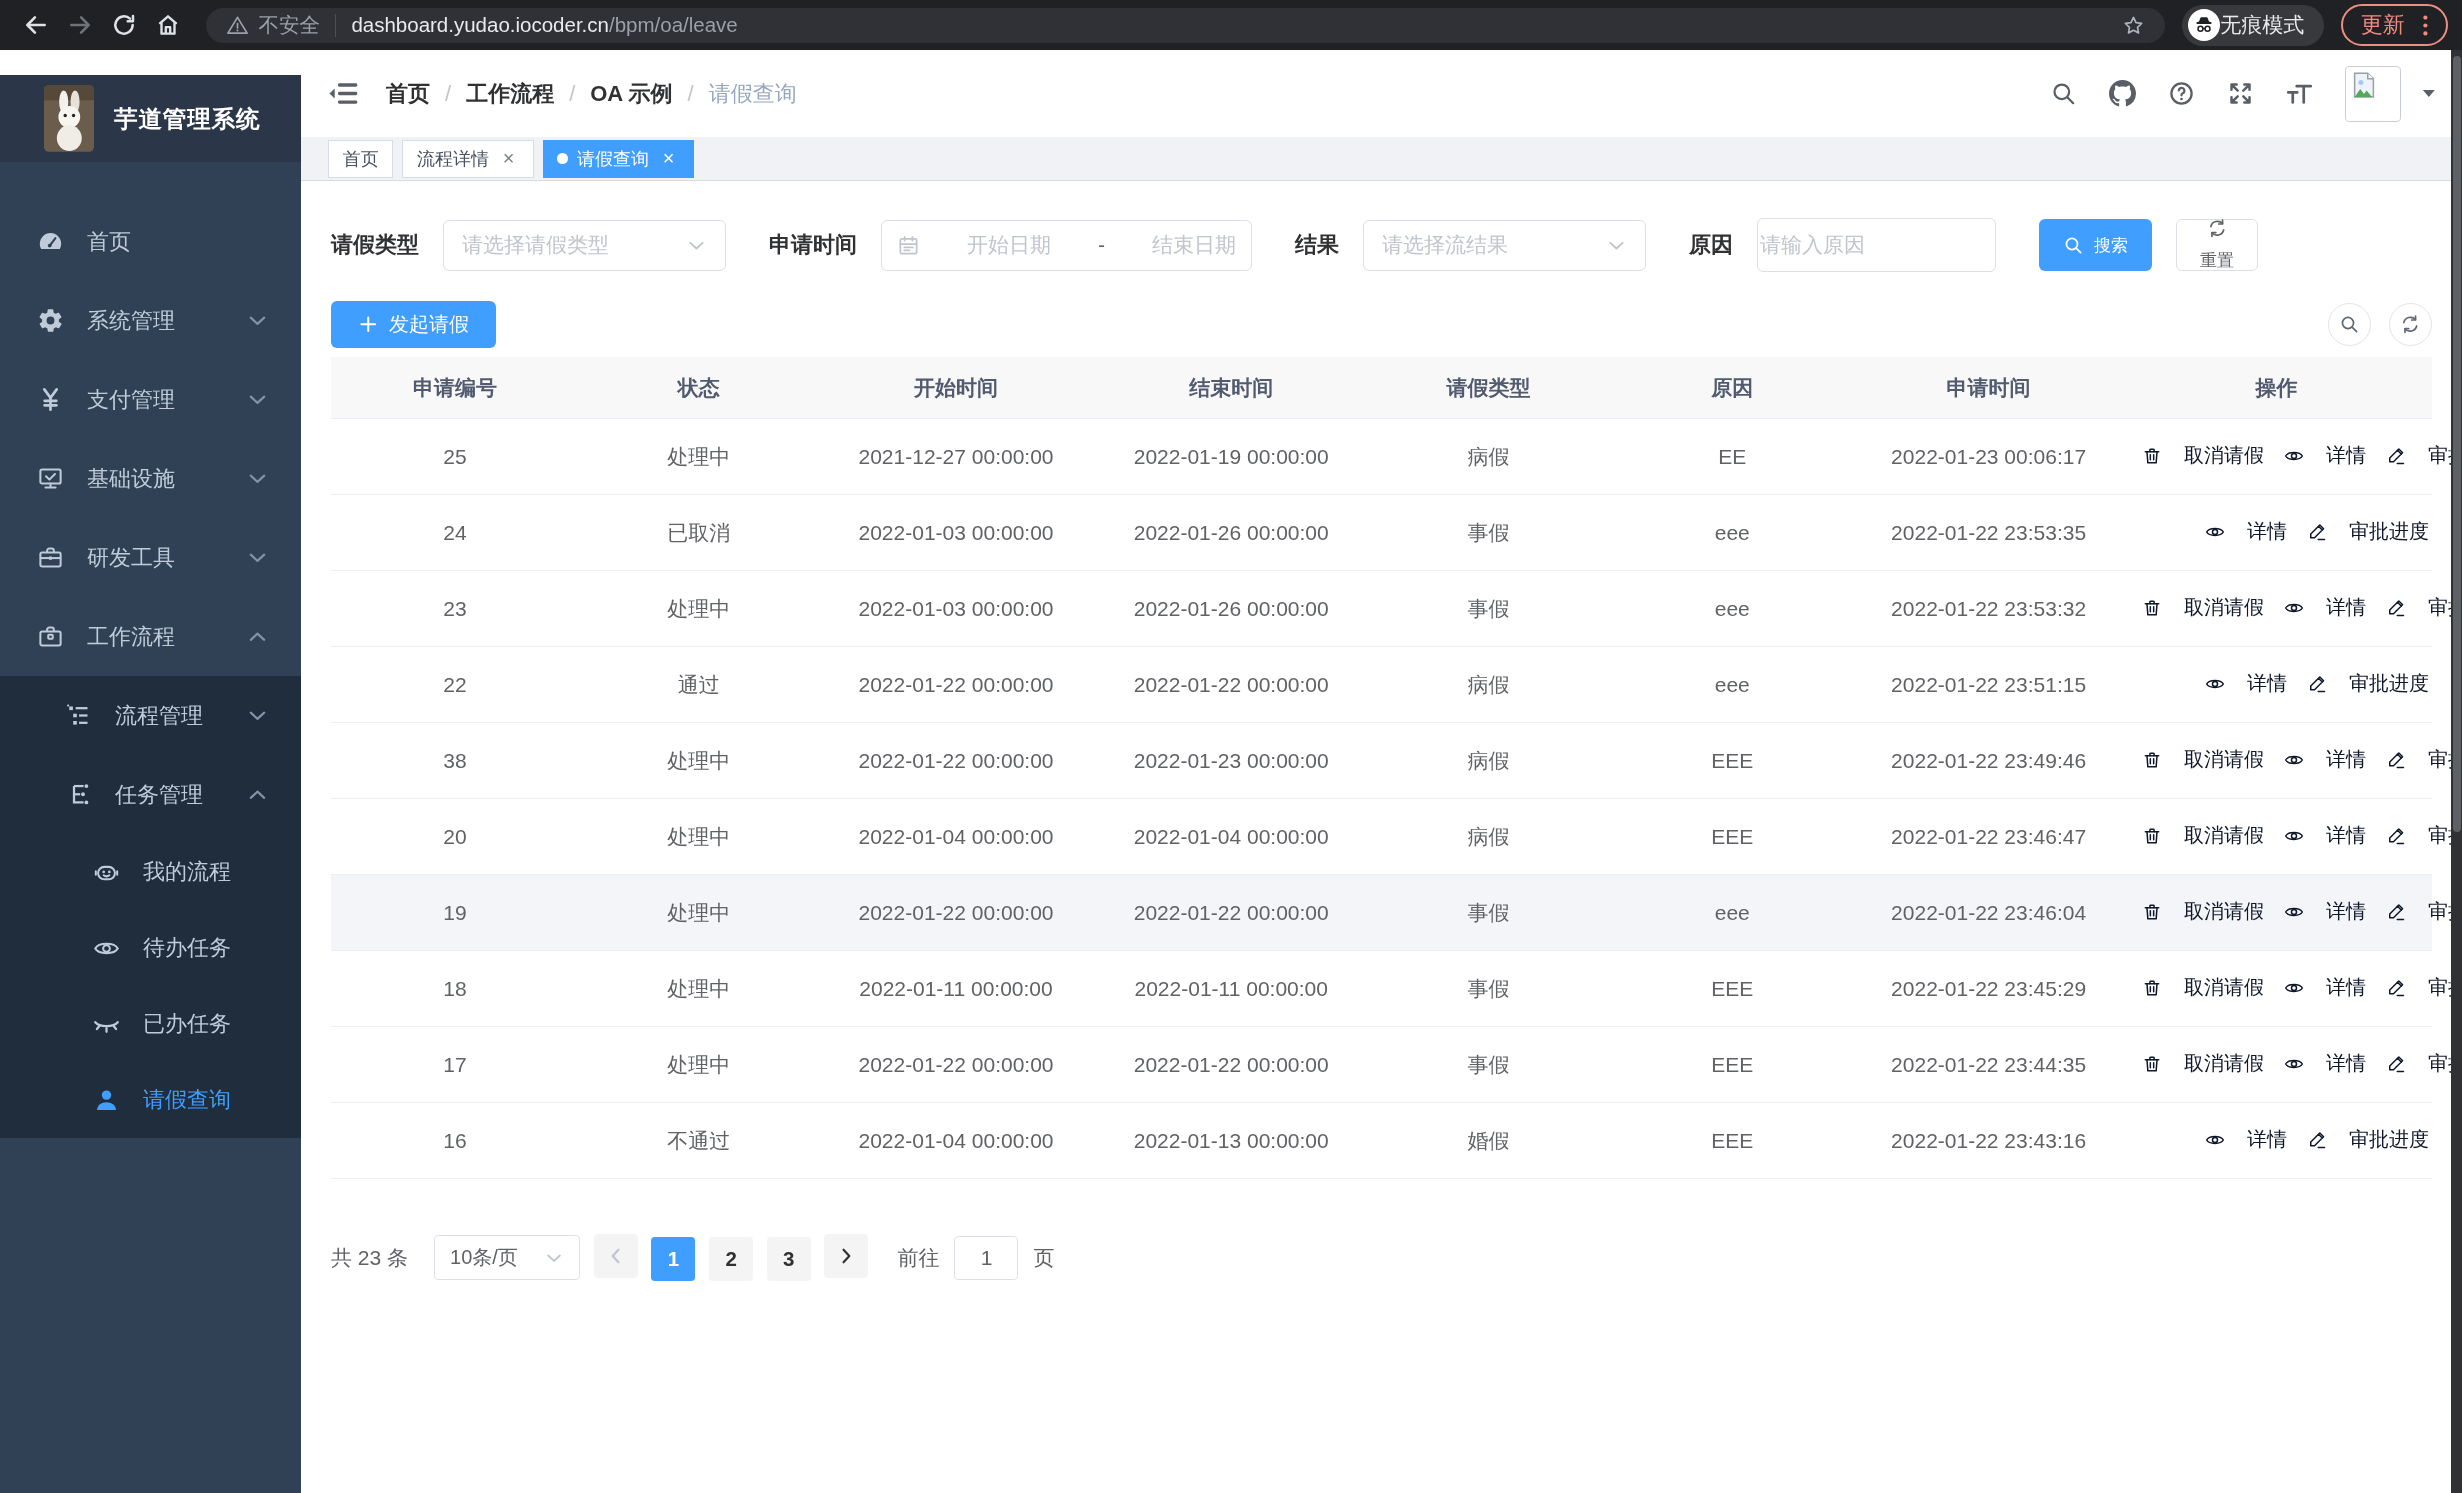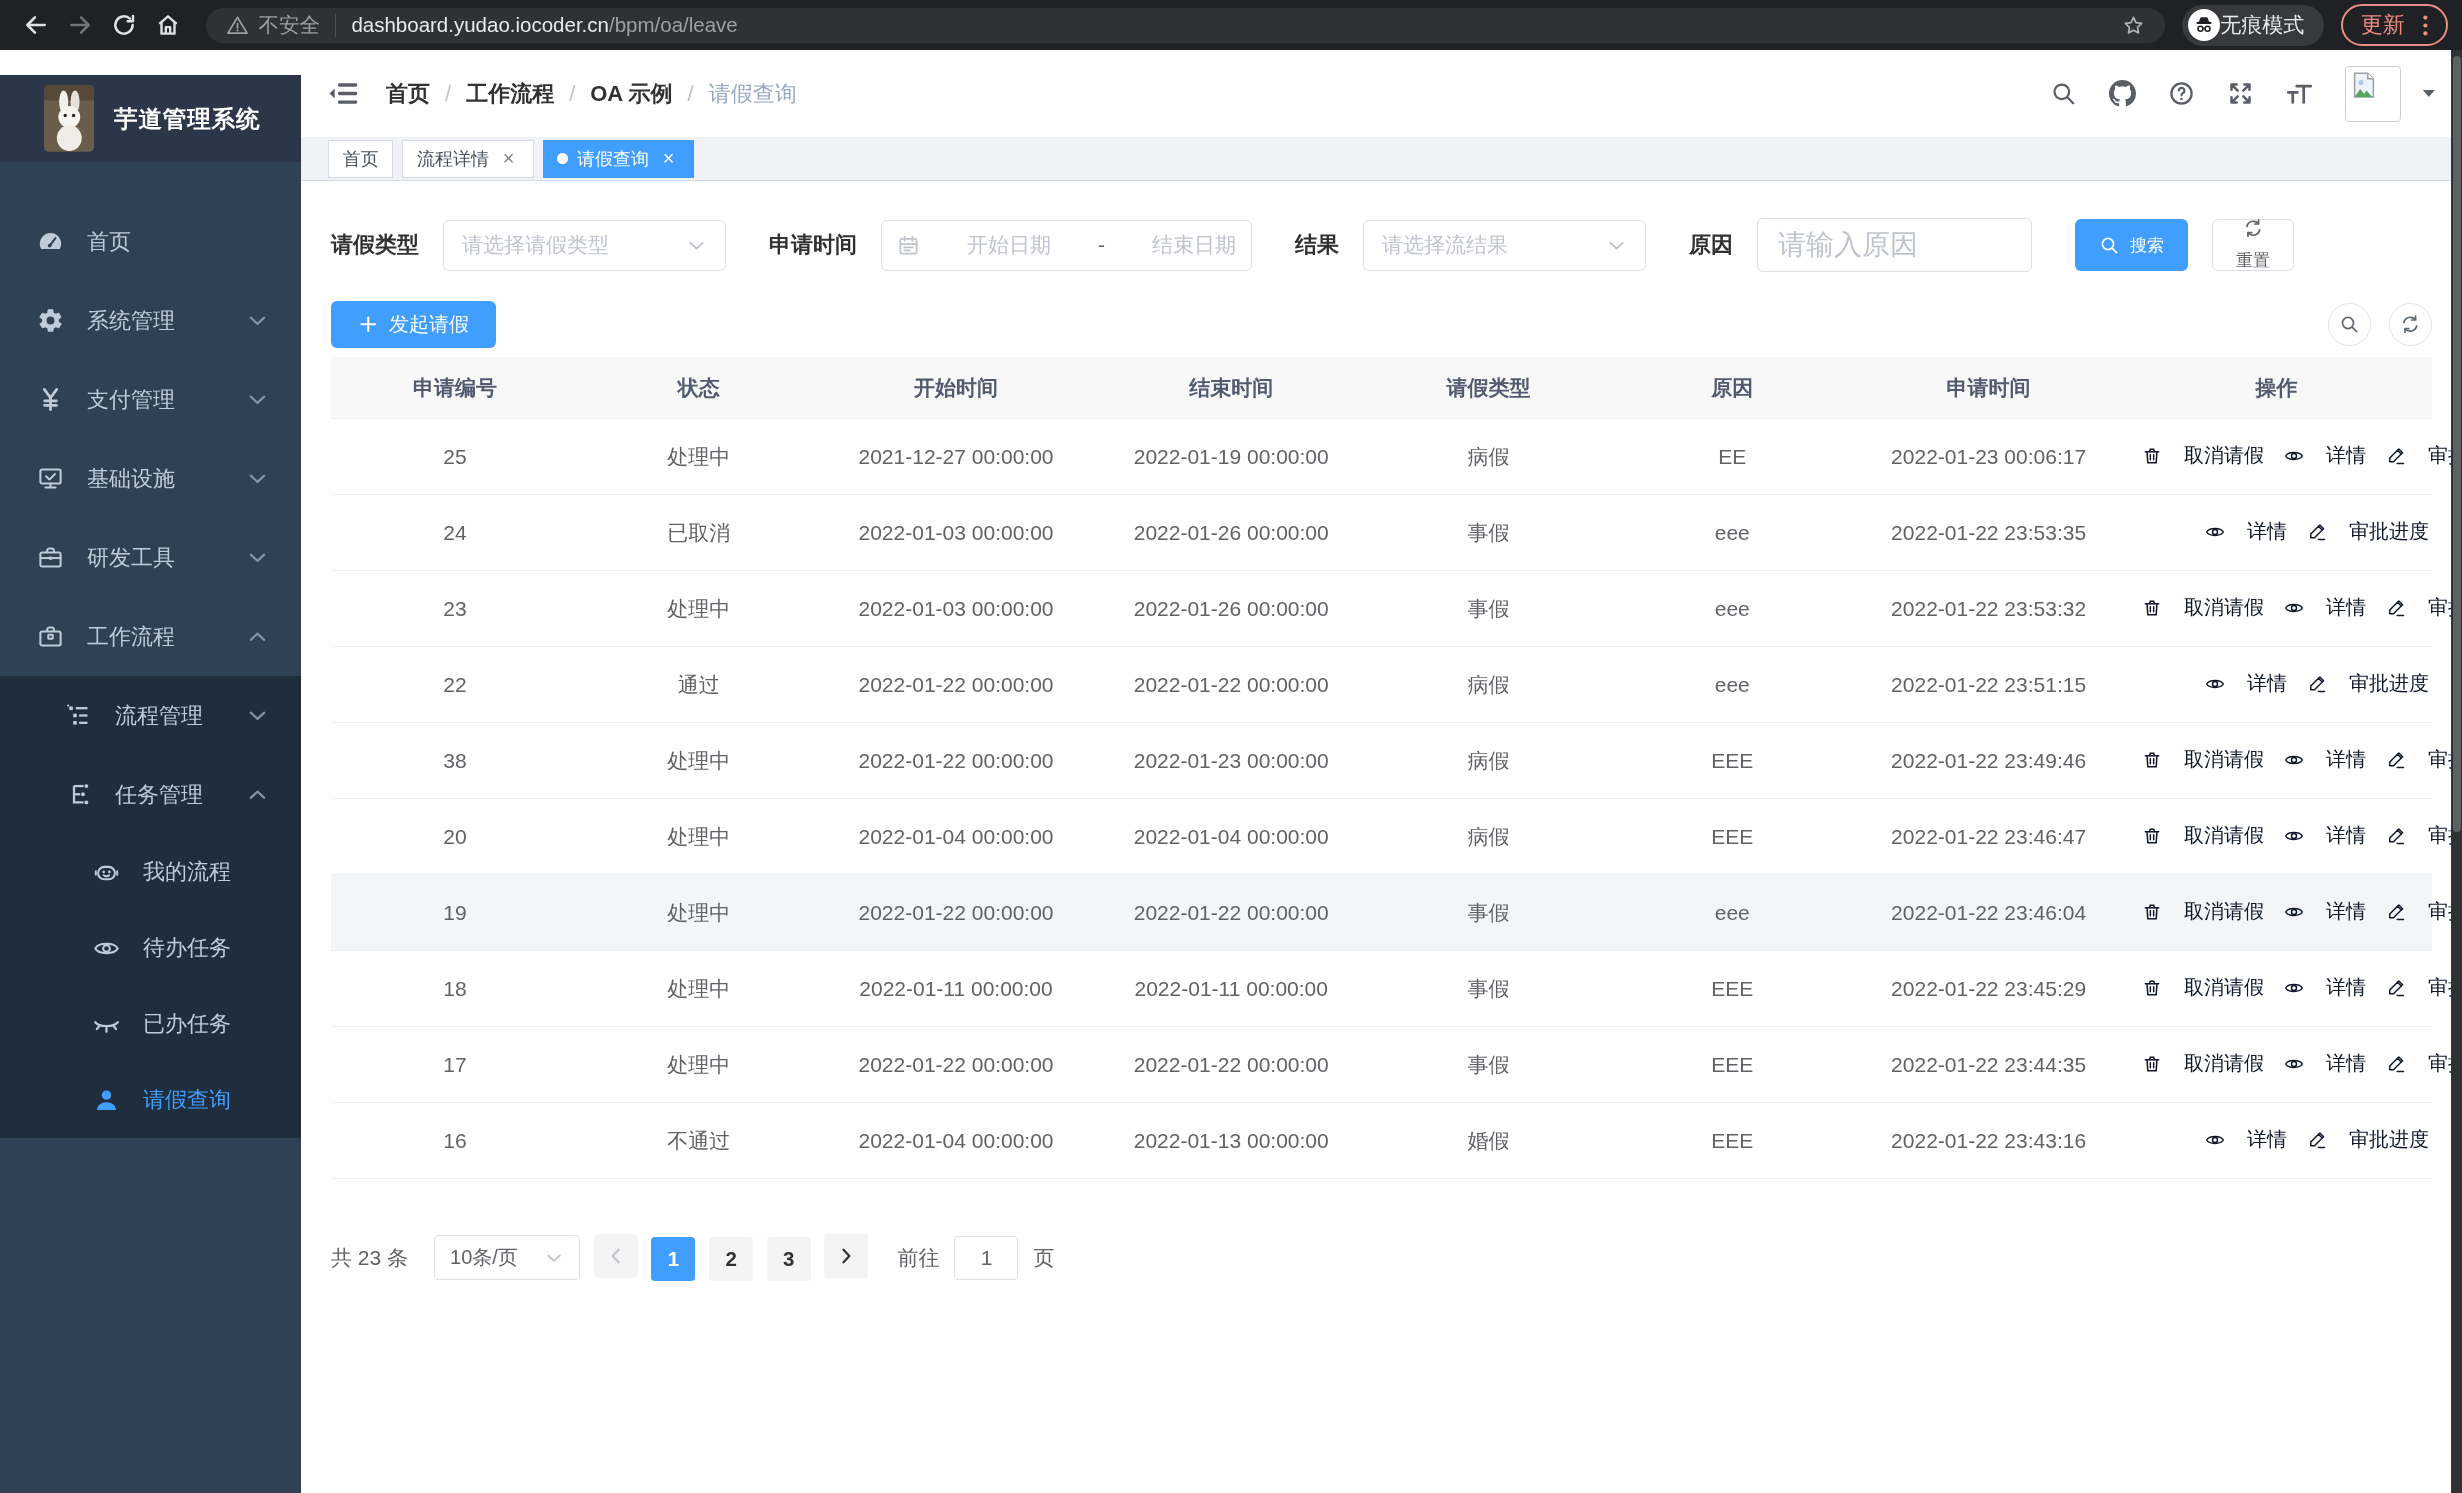--- a/index.html
+++ b/index.html
@@ -63,21 +63,21 @@
   .content{padding:37px 30px 0;}
   .filter-form{display:flex;align-items:center;}
   .f-label{font-size:22px;color:#303133;font-weight:600;margin-right:24px;white-space:nowrap;}
   .f-item{margin-right:43px;display:flex;align-items:center;flex:0 0 auto;}
   .inp{height:49px;border:1.5px solid #dcdfe6;border-radius:6px;display:flex;align-items:center;font-size:21px;color:#c0c4cc;background:#fff;box-sizing:content-box;}
   .select{width:245px;padding:0 18px;justify-content:space-between;}
   .select .chev{width:21px;height:21px;color:#c0c4cc;}
   .date-range{width:339px;padding:0 15px;justify-content:space-between;}
   .date-range .ico{width:23px;height:23px;color:#c0c4cc;}
   .date-sep{color:#606266;}
-  input.native{height:52px;width:233px;border:1.5px solid #dcdfe6;border-radius:6px;font-size:28px;color:#606266;padding:0 20px;outline:none;font-family:inherit;}
+  input.native{height:52px;width:233px;border:1.5px solid #dcdfe6;border-radius:6px;font-size:21px;color:#606266;padding:0 2px;outline:none;font-family:inherit;}
   input.native::placeholder{color:#c0c4cc;}
   .btn{height:52px;border-radius:6px;font-size:17px;display:inline-flex;align-items:center;justify-content:center;gap:10.6px;padding:0 23px;border:1.5px solid transparent;box-sizing:border-box;cursor:pointer;white-space:nowrap;}
   .btn .ico{width:20.5px;height:20.5px;}
   .btn-primary{background:#409eff;color:#fff;}
   .btn-plain{background:#fff;border-color:#dcdfe6;color:#606266;}
   .btn-reset{margin-left:-20px;flex-direction:column;}
 
   .toolbar-row{display:flex;align-items:center;margin-top:29px;}
   .btn-create{height:47px;font-size:20px;padding:0 26px;}
   .right-tools{margin-left:auto;display:flex;gap:18px;}

